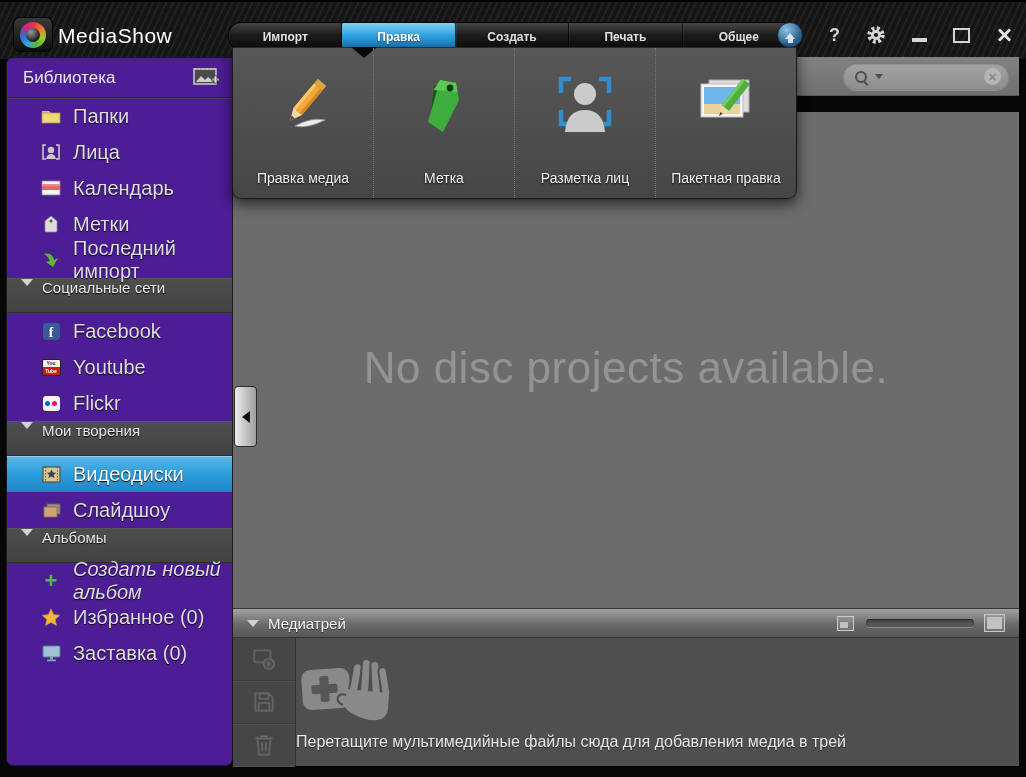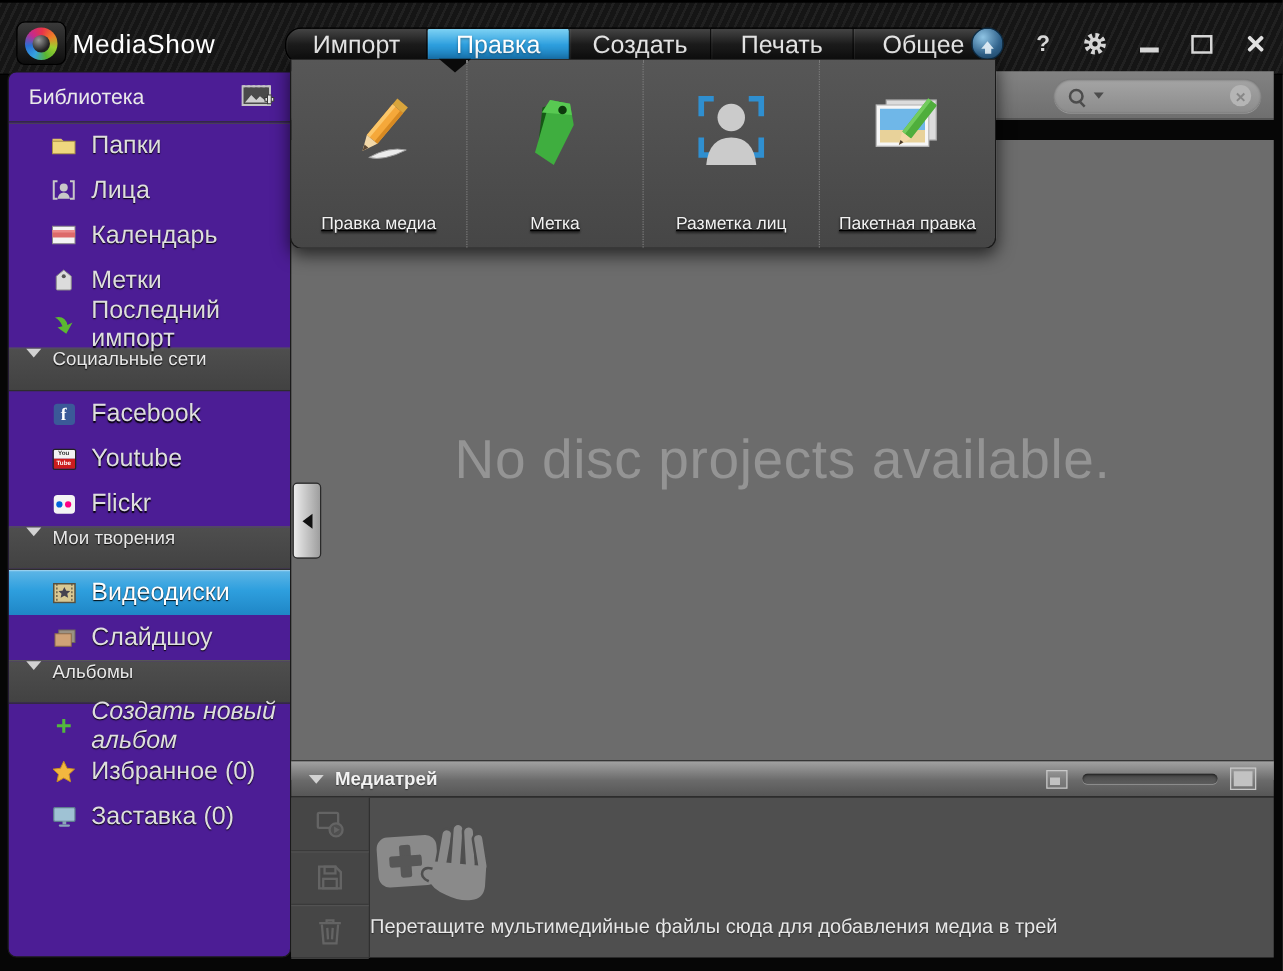--- a/index.html
+++ b/index.html
@@ -15,21 +15,21 @@
   .logo-swirl{width:26px;height:26px;border-radius:50%;
     background:conic-gradient(from 210deg,#35a3e0,#2a6fd4,#c32a8e,#e8334a,#f07c28,#9ccf2f,#58b531,#35a3e0);
     display:flex;align-items:center;justify-content:center;}
   .logo-lens{width:14px;height:14px;border-radius:50%;background:radial-gradient(circle at 35% 30%,#9a9a9a,#222 65%);}
   .app-title{left:58px;top:22px;color:#fff;font-size:21px;letter-spacing:.5px;}
   
   .tabstrip{left:228px;top:20px;width:566px;height:27px;border-radius:13px;
     background:linear-gradient(#454545,#1c1c1c 45%,#0c0c0c);border:1px solid #000;
     display:flex;overflow:hidden;box-shadow:0 1px 0 rgba(255,255,255,.08);}
   .tab{flex:1;display:flex;align-items:center;justify-content:center;color:#e3e3e3;
-    font-size:20px;border-right:1px solid rgba(0,0,0,.7);box-shadow:inset 1px 0 0 rgba(255,255,255,.06);cursor:default;}
+    font-size:12px;border-right:1px solid rgba(0,0,0,.7);box-shadow:inset 1px 0 0 rgba(255,255,255,.06);cursor:default;font-weight:bold;}
   .tab:last-child{border-right:none;}
   .tab.active{background:linear-gradient(#7ed2f4,#2e9fde 48%,#1576b6);color:#fff;
     text-shadow:0 1px 2px rgba(0,0,0,.4);border-radius:2px;}
   
   .winicons{right:14px;top:18px;height:30px;display:flex;align-items:center;gap:26px;}
   .upgrade{width:24px;height:24px;border-radius:50%;border:1px solid #0d2c44;
     background:radial-gradient(circle at 35% 28%,#8fc4e4,#31638c 60%,#1c4263);
     display:flex;align-items:center;justify-content:center;flex-direction:column;}
   .up-arrow{width:0;height:0;border:5px solid transparent;border-bottom:6px solid #d9e8f2;margin-bottom:-1px;}
   .up-stem{width:5px;height:5px;background:#d9e8f2;}
@@ -39,21 +39,21 @@
   .close-glyph{position:relative;width:16px;height:16px;}
   .close-glyph::before,.close-glyph::after{content:"";position:absolute;left:7px;top:0;width:3px;height:16px;background:#e0e0e0;border-radius:1px;}
   .close-glyph::before{transform:rotate(45deg);}  .close-glyph::after{transform:rotate(-45deg);}
   
   .dropdown{left:232px;top:47px;width:563px;height:150px;z-index:60;
     background:linear-gradient(#575757,#464646);border:1px solid #191919;border-top-color:#2a2a2a;
     border-radius:0 0 9px 9px;box-shadow:0 5px 14px rgba(0,0,0,.65);display:flex;}
   .notch{position:absolute;left:118px;top:-1px;width:0;height:0;
     border-left:13px solid transparent;border-right:13px solid transparent;border-top:11px solid #0a0a0a;}
   .menu-cell{flex:1;position:relative;display:flex;flex-direction:column;align-items:center;
-    justify-content:flex-end;padding-bottom:12px;cursor:default;text-decoration:underline;}
+    justify-content:flex-end;padding-bottom:12px;cursor:default;}
   .menu-cell + .menu-cell{border-left:1px dotted #7a7a7a;}
   .menu-icon{position:absolute;top:26px;left:50%;transform:translateX(-50%);}
   .menu-label{color:#f2f2f2;font-size:14px;text-shadow:0 1px 2px #000;}
   
   .sidebar{left:6px;top:57px;width:227px;height:709px;background:#4c1d95;
     border:1px solid #1a1a1a;border-radius:7px 0 7px 7px;box-sizing:border-box;overflow:hidden;}
   .lib-header{height:39px;display:flex;align-items:center;justify-content:space-between;
     padding:0 12px 0 16px;border-bottom:1px solid #2c2c2c;box-shadow:0 1px 0 #474747;}
   .lib-title{color:#e9e9e9;font-size:17px;}
   .side-row{height:36px;display:flex;align-items:center;padding-left:34px;gap:12px;cursor:default;}
@@ -82,21 +82,21 @@
   .content{left:233px;top:112px;width:786px;height:512px;background:#6c6c6c;
     display:flex;align-items:center;justify-content:center;}
   .empty-msg{color:#949494;font-size:44px;letter-spacing:.5px;}
   .collapse-handle{left:234px;top:386px;width:21px;height:59px;border:1px solid #2a2a2a;
     border-radius:4px;background:linear-gradient(90deg,#ececec,#9e9e9e);
     display:flex;align-items:center;justify-content:center;z-index:20;}
   .tri-left{width:0;height:0;border-top:6px solid transparent;border-bottom:6px solid transparent;border-right:8px solid #111;}
   
   .tray-bar{left:233px;top:608px;width:786px;height:30px;box-sizing:border-box;
     background:linear-gradient(#a2a2a2,#6a6a6a 55%,#565656);border-top:1px solid #353535;border-bottom:1px solid #353535;
-    display:flex;align-items:center;padding:0 14px;font-weight:bold;}
+    display:flex;align-items:center;padding:0 14px;}
   .tray-title{color:#f2f2f2;font-size:15px;margin-left:9px;text-shadow:0 1px 1px rgba(0,0,0,.5);}
   .tray-spacer{flex:1;}
   .zoom-btn{border:1px solid #c9c9c9;background:rgba(255,255,255,.12);display:flex;align-items:flex-end;padding:2px;box-sizing:border-box;}
   .zoom-small{width:17px;height:15px;}
   .zoom-small .fill{width:8px;height:6px;background:#c2c2c2;}
   .zoom-large{width:21px;height:18px;margin-left:10px;}
   .zoom-large .fill{width:15px;height:12px;background:#c2c2c2;}
   .zoom-track{width:108px;height:8px;border-radius:4px;margin-left:12px;
     background:linear-gradient(#474747,#5d5d5d);box-shadow:inset 0 1px 2px rgba(0,0,0,.6),0 1px 0 rgba(255,255,255,.25);}
   .tray{left:233px;top:638px;width:786px;height:128px;background:#4f4f4f;display:flex;}

